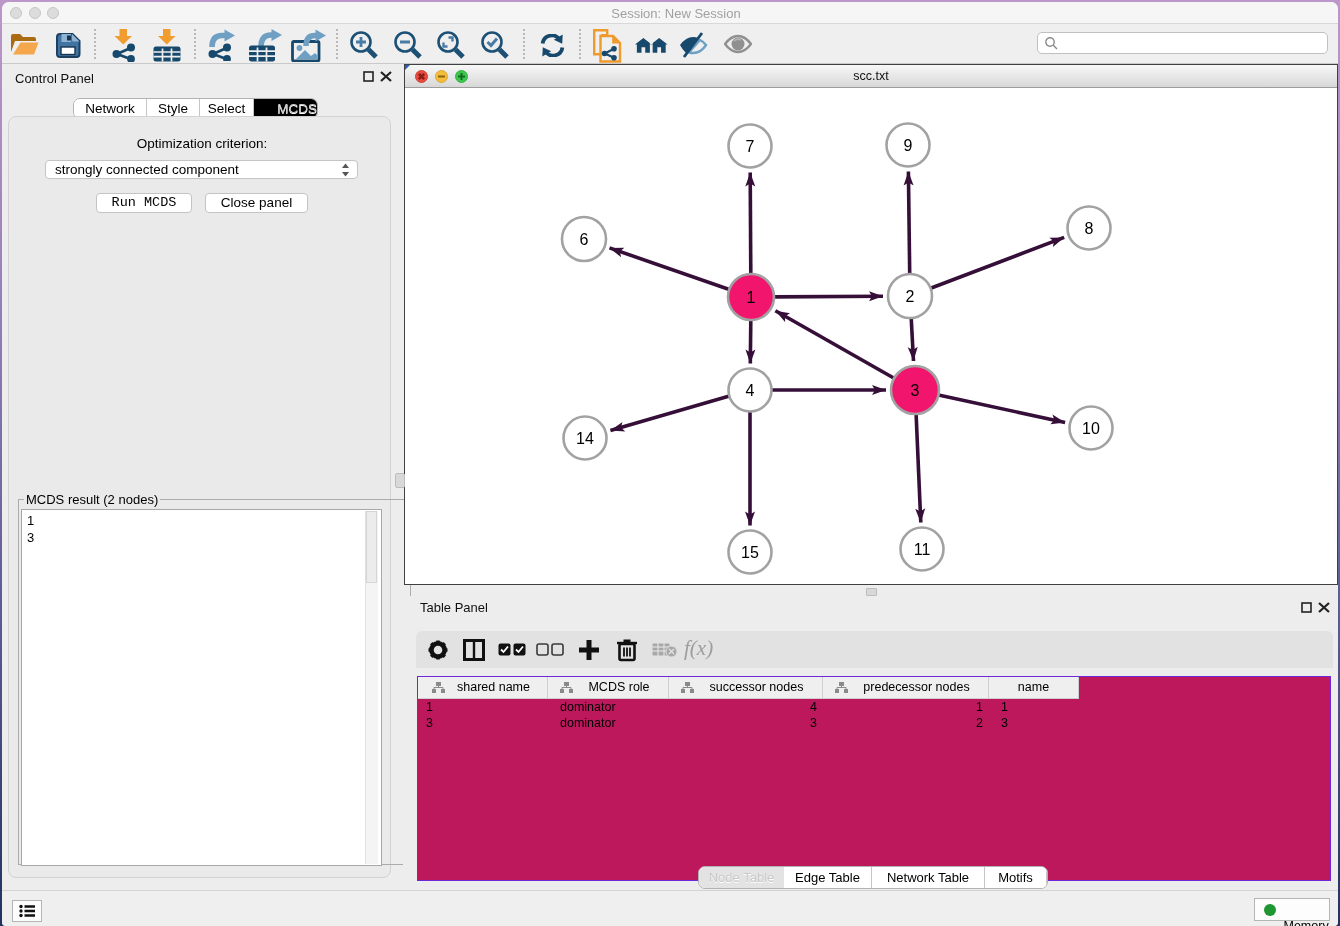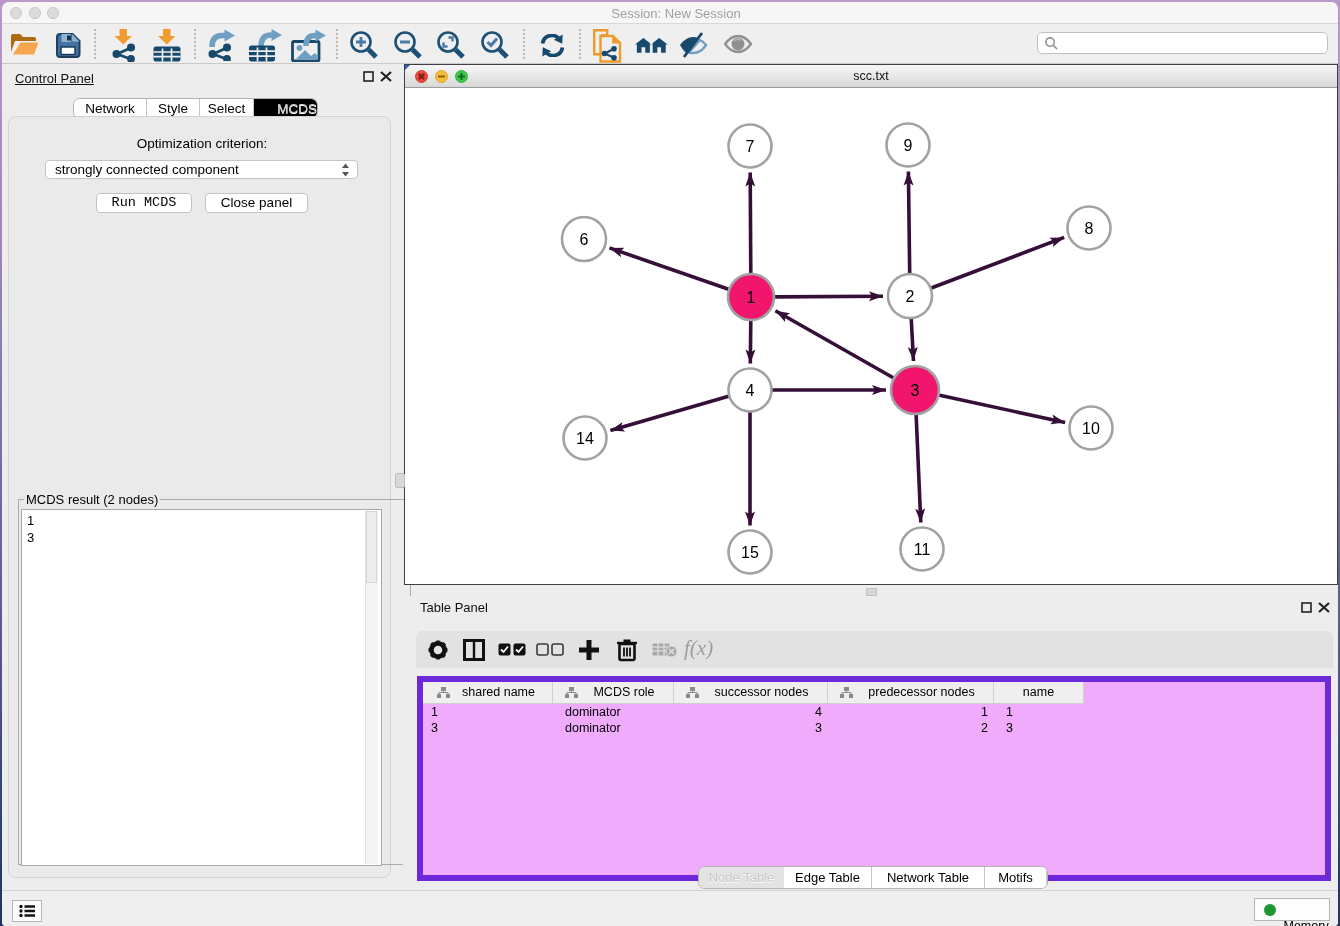--- a/index.html
+++ b/index.html
@@ -16,21 +16,21 @@
   font-size:13px;color:#a0a0a0;}
 #toolbar{position:absolute;left:0;top:22px;width:100%;height:39px;background:#efefef;
   border-bottom:1px solid #c9c9c9;}
 .tbi{position:absolute;top:0;}
 .vsep{position:absolute;top:5px;height:30px;width:0;border-left:2px dotted #b9b9b9;}
 #searchbox{position:absolute;left:1035px;top:8px;width:289px;height:20px;background:#fff;
   border:1px solid #c0c0c0;border-radius:5px;}
 #main{position:absolute;left:0;top:62px;width:100%;height:826px;}
 
 #cpanel{position:absolute;left:0;top:0;width:394px;height:824px;background:#ededed;}
-#cpanel .hdr{position:absolute;left:13px;top:7px;font-size:13px;color:#111;text-decoration:underline;}
+#cpanel .hdr{position:absolute;left:13px;top:7px;font-size:13px;color:#111;}
 #cptabs{position:absolute;left:71px;top:34px;height:19px;display:flex;
   border:1px solid #b2b2b2;border-radius:7px;overflow:hidden;background:#fff;}
 #cptabs .tab{font-size:13.5px;color:#000;line-height:19px;border-right:1px solid #c6c6c6;
   background:#fff;text-align:center;box-sizing:border-box;}
 #cptabs .tab.sel{background:#000000;color:#c9c9c9;border-right:none;
   text-shadow:0 1px 0 #fff;text-align:right;}
 #cpinner{position:absolute;left:6px;top:52px;width:383px;height:762px;background:#eaeaea;
   border:1px solid #d2d2d2;border-radius:8px;box-sizing:border-box;}
 #optlabel{position:absolute;left:0;top:72px;width:400px;text-align:center;font-size:13.5px;color:#000;}
 #dropdown{position:absolute;left:43px;top:96px;width:313px;height:19px;background:#fff;
@@ -52,22 +52,22 @@
 #nettitle{position:absolute;left:0;top:0;width:100%;height:22px;
   background:linear-gradient(#f7f7f7,#d8d8d8);border-bottom:1px solid #9c9c9c;}
 #nettitle .t{position:absolute;top:4px;left:0;width:100%;text-align:center;font-size:12.5px;color:#111;}
 .mtl{position:absolute;top:5px;width:13px;height:13px;border-radius:50%;box-sizing:border-box;}
 #graph{position:absolute;left:0px;top:22px;}
 
 #tpanel{position:absolute;left:401px;top:532px;width:935px;height:292px;background:#ededed;}
 #tpanel .hdr{position:absolute;left:17px;top:4px;font-size:13px;color:#111;}
 #ttoolbar{position:absolute;left:13px;top:35px;width:917px;height:37px;background:#e2e2e2;
   border-radius:6px 6px 0 0;}
-#ttable{position:absolute;left:14px;top:80px;width:914px;height:205px;background:#f0abfc;
-  border:6px solid #6d28d9;box-sizing:border-box;}
+#ttable{position:absolute;left:14px;top:80px;width:914px;height:205px;background:#be185d;
+  border:1px solid #6d28d9;box-sizing:border-box;}
 #thead{position:absolute;left:0;top:0;height:21px;background:#efefef;border-bottom:1px solid #cfcfcf;}
 .thcell{position:absolute;top:0;height:21px;border-right:1px solid #cfcfcf;box-sizing:border-box;
   font-size:12.5px;color:#000;text-align:center;line-height:21px;padding-left:22px;}
 .trow{position:absolute;font-size:12.5px;color:#000;height:16px;line-height:16px;}
 #ttabs{position:absolute;left:295px;top:270px;height:21px;display:flex;
   border:1px solid #b2b2b2;border-radius:7px;overflow:hidden;background:#fff;}
 #ttabs .tab{font-size:13px;color:#000;line-height:21px;border-right:1px solid #c6c6c6;background:#fff;text-align:center;box-sizing:border-box;}
 #ttabs .tab.sel{background:#e3e3e3;color:#c9c9c9;border-right:none;text-shadow:0 1px 0 #fff;}
 #statusbar{position:absolute;left:0;top:888px;width:100%;height:36px;background:#efefef;
   border-top:1px solid #d3d3d3;}

